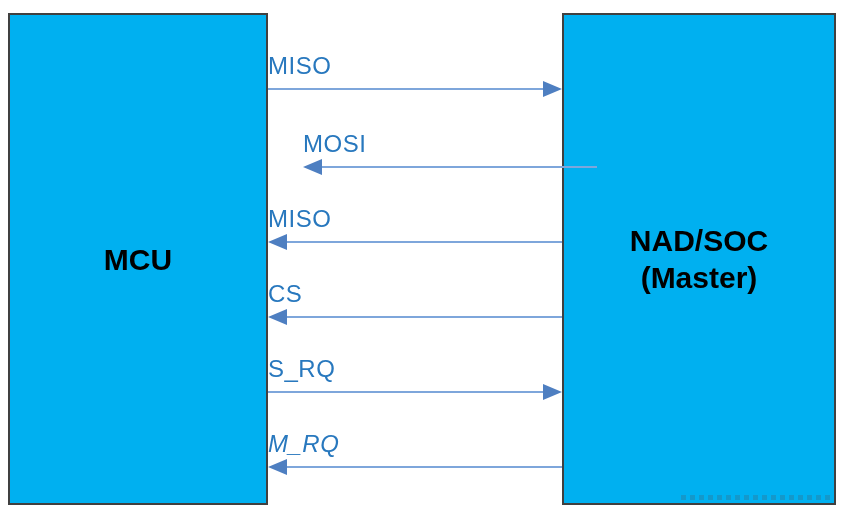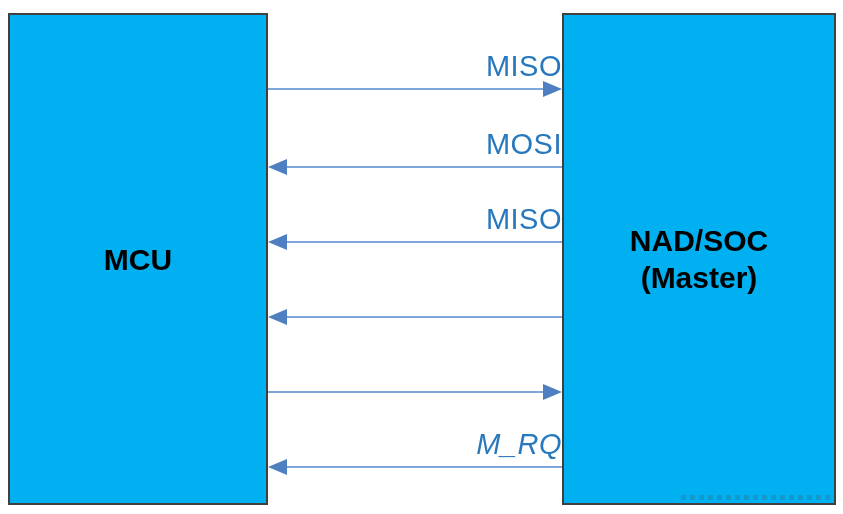--- a/index.html
+++ b/index.html
@@ -41,23 +41,23 @@
     left: 268px;
     width: 294px;
     height: 50px;
   }
   .sig-label {
     position: absolute;
     left: 0; right: 0;
     top: 0;
     height: 36px;
     line-height: 36px;
-    text-align: right;
+    text-align: left;
     color: var(--sig-label);
-    font-size: 29px;
+    font-size: 24px;
     letter-spacing: 0.5px;
   }
   .sig-line {
     position: absolute;
     top: 40px;
     height: 2px;
     background: var(--arrow-line);
   }
   .signal.dir-right .sig-line { left: 0;  right: 15px; }
   .signal.dir-left  .sig-line { left: 15px; right: 0;  }
@@ -104,38 +104,40 @@
     <div class="watermark"></div>
   </div>
 
   <div id="signals">
   <div class="signal dir-right" style="top: 48px;">
     <div class="sig-label">MISO</div>
     <div class="sig-line"></div>
     <div class="sig-head"></div>
   </div>
 
-  <div class="signal dir-left" style="top: 126px;">
+  <div class="signal dir-left" style="top: 126px; margin-left: 35px;">
     <div class="sig-label">MOSI</div>
     <div class="sig-line"></div>
     <div class="sig-head"></div>
   </div>
 
   <div class="signal dir-left" style="top: 201px;">
     <div class="sig-label">MISO</div>
     <div class="sig-line"></div>
     <div class="sig-head"></div>
   </div>
 
   <div class="signal dir-left" style="top: 276px;">
+    <div class="sig-label">CS</div>
     <div class="sig-line"></div>
     <div class="sig-head"></div>
   </div>
 
   <div class="signal dir-right" style="top: 351px;">
+    <div class="sig-label">S_RQ</div>
     <div class="sig-line"></div>
     <div class="sig-head"></div>
   </div>
 
   <div class="signal dir-left" style="top: 426px; font-style: italic;">
     <div class="sig-label">M_RQ</div>
     <div class="sig-line"></div>
     <div class="sig-head"></div>
   </div>
 </div>

